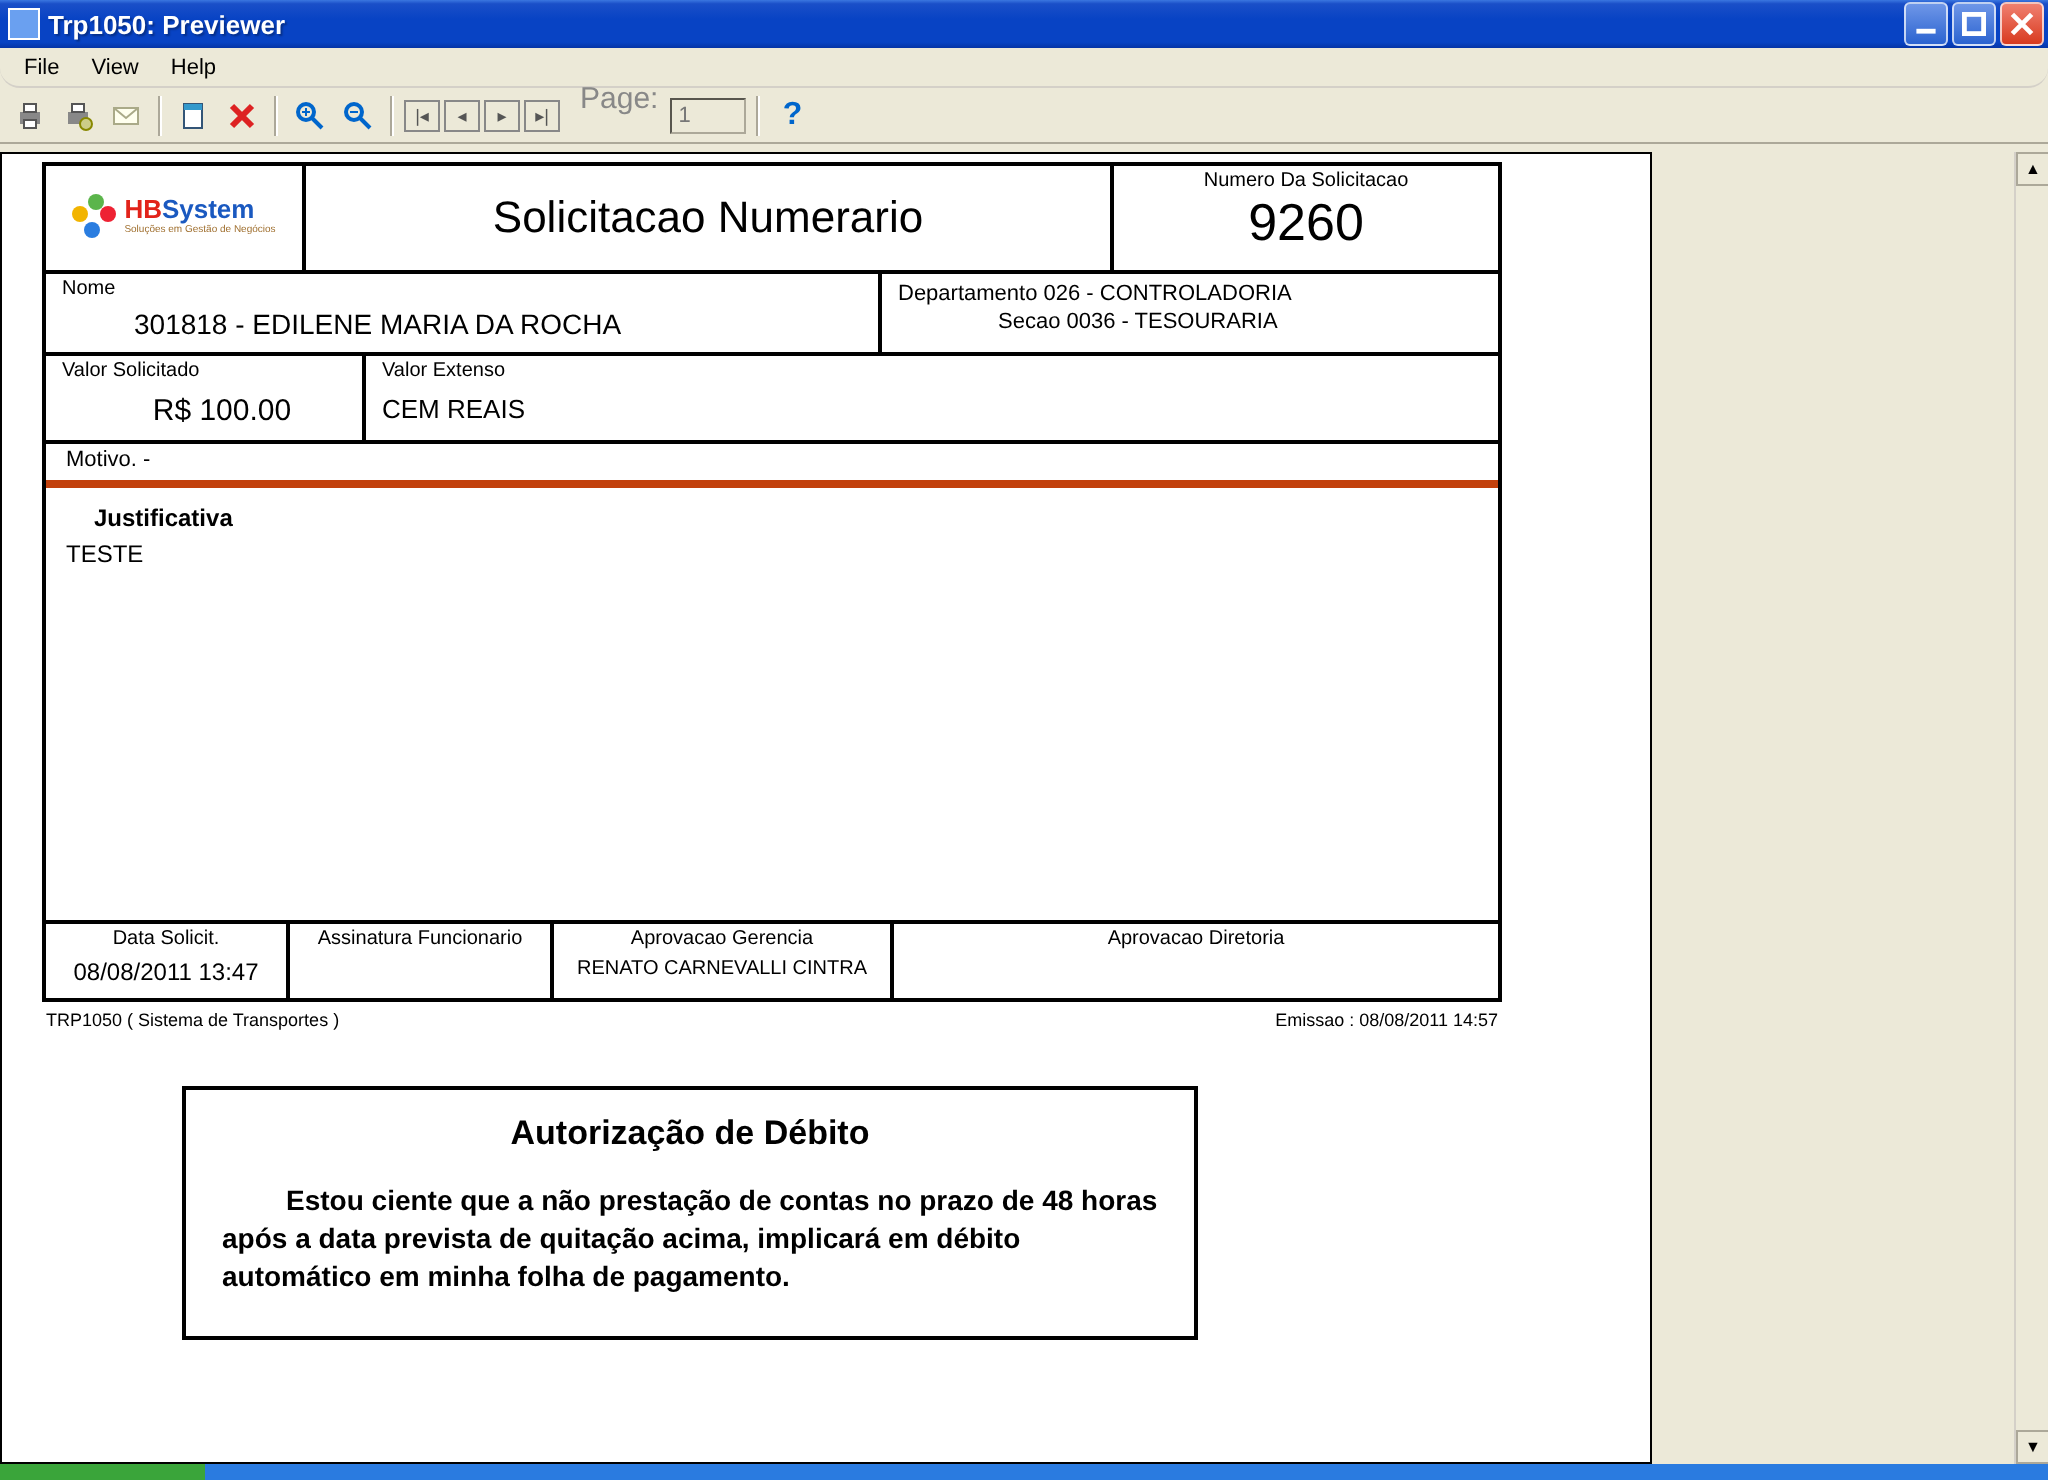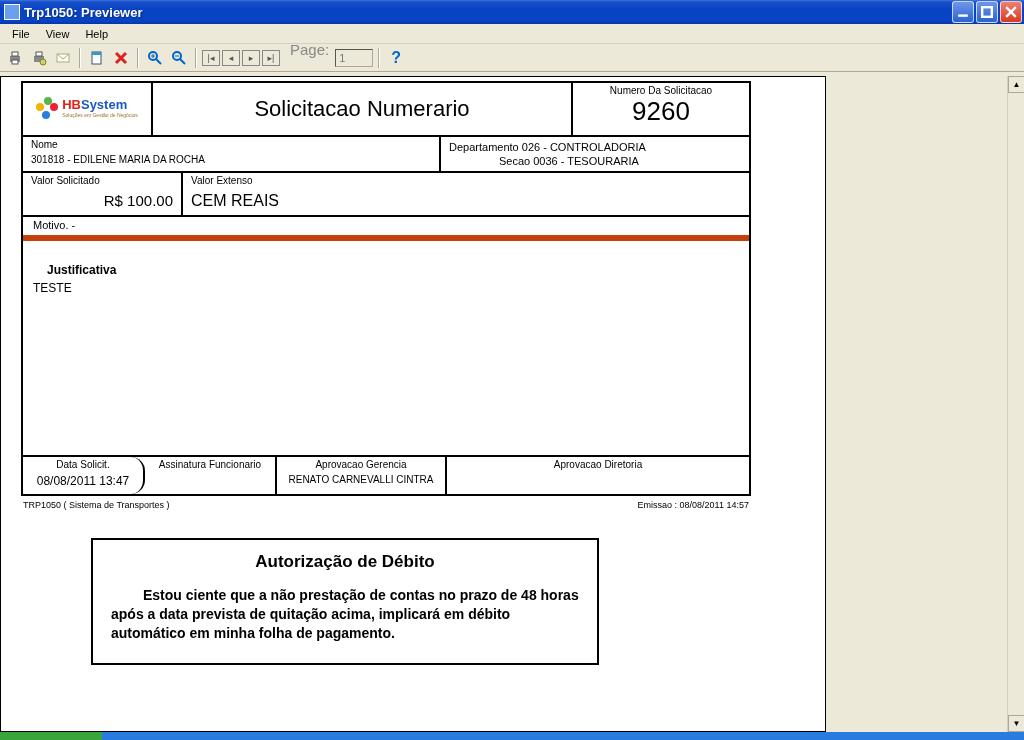--- a/index.html
+++ b/index.html
@@ -41,20 +41,21 @@
 .winbtn svg { width: 12px; height: 12px; }
 
 .menubar {
   height: 20px;
   background: #ece9d8;
   display: flex;
   align-items: center;
   padding: 0 4px;
   font-size: 11px;
   border-bottom: 1px solid #d4d0c8;
+  border-radius: 10px;
 }
 .menubar span { padding: 2px 8px; cursor: default; }
 
 .toolbar {
   height: 28px;
   background: #ece9d8;
   display: flex;
   align-items: center;
   padding: 2px 4px;
   gap: 2px;
@@ -138,45 +139,45 @@
 .d1{ background:#5bb54b; top:0; left:8px; }
 .d2{ background:#f2b400; top:6px; left:0; }
 .d3{ background:#e23; top:6px; left:14px; }
 .d4{ background:#2a7de0; top:14px; left:6px; }
 .logo-text { font-size: 13px; font-weight: bold; }
 .logo-text .hb { color:#e2231a; }
 .logo-text .sys { color:#1a59c0; }
 .logo-sub { font-size: 5px; color:#a07030; display:block; }
 
 .title-cell { flex:1; border-right: 2px solid #000; display:flex; align-items:center; justify-content:center; font-size: 22px; font-family: Arial; }
-.num-cell { width: 176px; text-align:center; padding: 2px 6px; }
+.num-cell { width: 192px; text-align:center; padding: 2px 6px; }
 .num-label { font-size: 10px; }
 .num-val { font-size: 26px; }
 
 .row2 { display:flex; border-top: 2px solid #000; }
 .nome-cell { width: 418px; border-right: 2px solid #000; padding: 2px 8px 6px; font-size: 11px; }
 .nome-cell .lab { font-size: 10px; }
-.nome-cell .val { font-size: 10px; margin-top: 4px; }
+.nome-cell .val { font-size: 14px; margin-top: 4px; margin-left: 36px; }
 .dept-cell { flex:1; padding: 2px 8px; font-size: 11px; }
 .dept-cell div { margin: 2px 0; }
 
 .row3 { display:flex; border-top: 2px solid #000; }
 .vsol-cell { width: 160px; border-right: 2px solid #000; padding: 2px 8px 6px; font-size: 10px; }
-.vsol-cell .val { font-size: 15px; margin-top: 6px; text-align:right; padding-left:18px;}
+.vsol-cell .val { font-size: 15px; margin-top: 6px; text-align:center; padding-left:18px;}
 .vext-cell { flex:1; padding: 2px 8px; font-size: 10px; }
-.vext-cell .val { font-size: 16px; margin-top: 6px; }
+.vext-cell .val { font-size: 13px; margin-top: 6px; }
 
 .row4 { border-top: 2px solid #000; padding: 2px 10px 4px; font-size: 11px; }
-.row5 { border-top: 6px solid #c2410c; padding: 22px 10px; font-size: 12px; min-height: 220px; }
+.row5 { border-top: 4px solid #c2410c; padding: 8px 10px; font-size: 12px; min-height: 220px; }
 .row5 .lab { font-weight: bold; margin-bottom: 4px; padding-left: 14px;}
 .row6 { display:flex; border-top: 2px solid #000; }
 .sigcell { border-right: 2px solid #000; padding: 2px 4px 6px; font-size: 10px; text-align:center; }
 .sigcell:last-child { border-right: none; }
 .sigcell .v { font-size: 12px; margin-top: 4px; }
-.sc1{ width:122px;border-radius:14px; } .sc2{ width:132px; } .sc3{ width:132px; } .sc4{ width:170px; } .sc5{ flex:1; }
+.sc1{ width:122px; } .sc2{ width:132px; } .sc3{ width:132px; } .sc4{ width:170px; } .sc5{ flex:1; }
 
 .sysline { display:flex; justify-content:space-between; font-size: 9px; margin-top: 4px; padding: 0 2px; }
 
 .auth-box {
   border: 2px solid #000;
   margin: 28px 0 0 70px;
   width: 508px;
   padding: 12px 18px 20px;
   font-family: Arial;
 }

